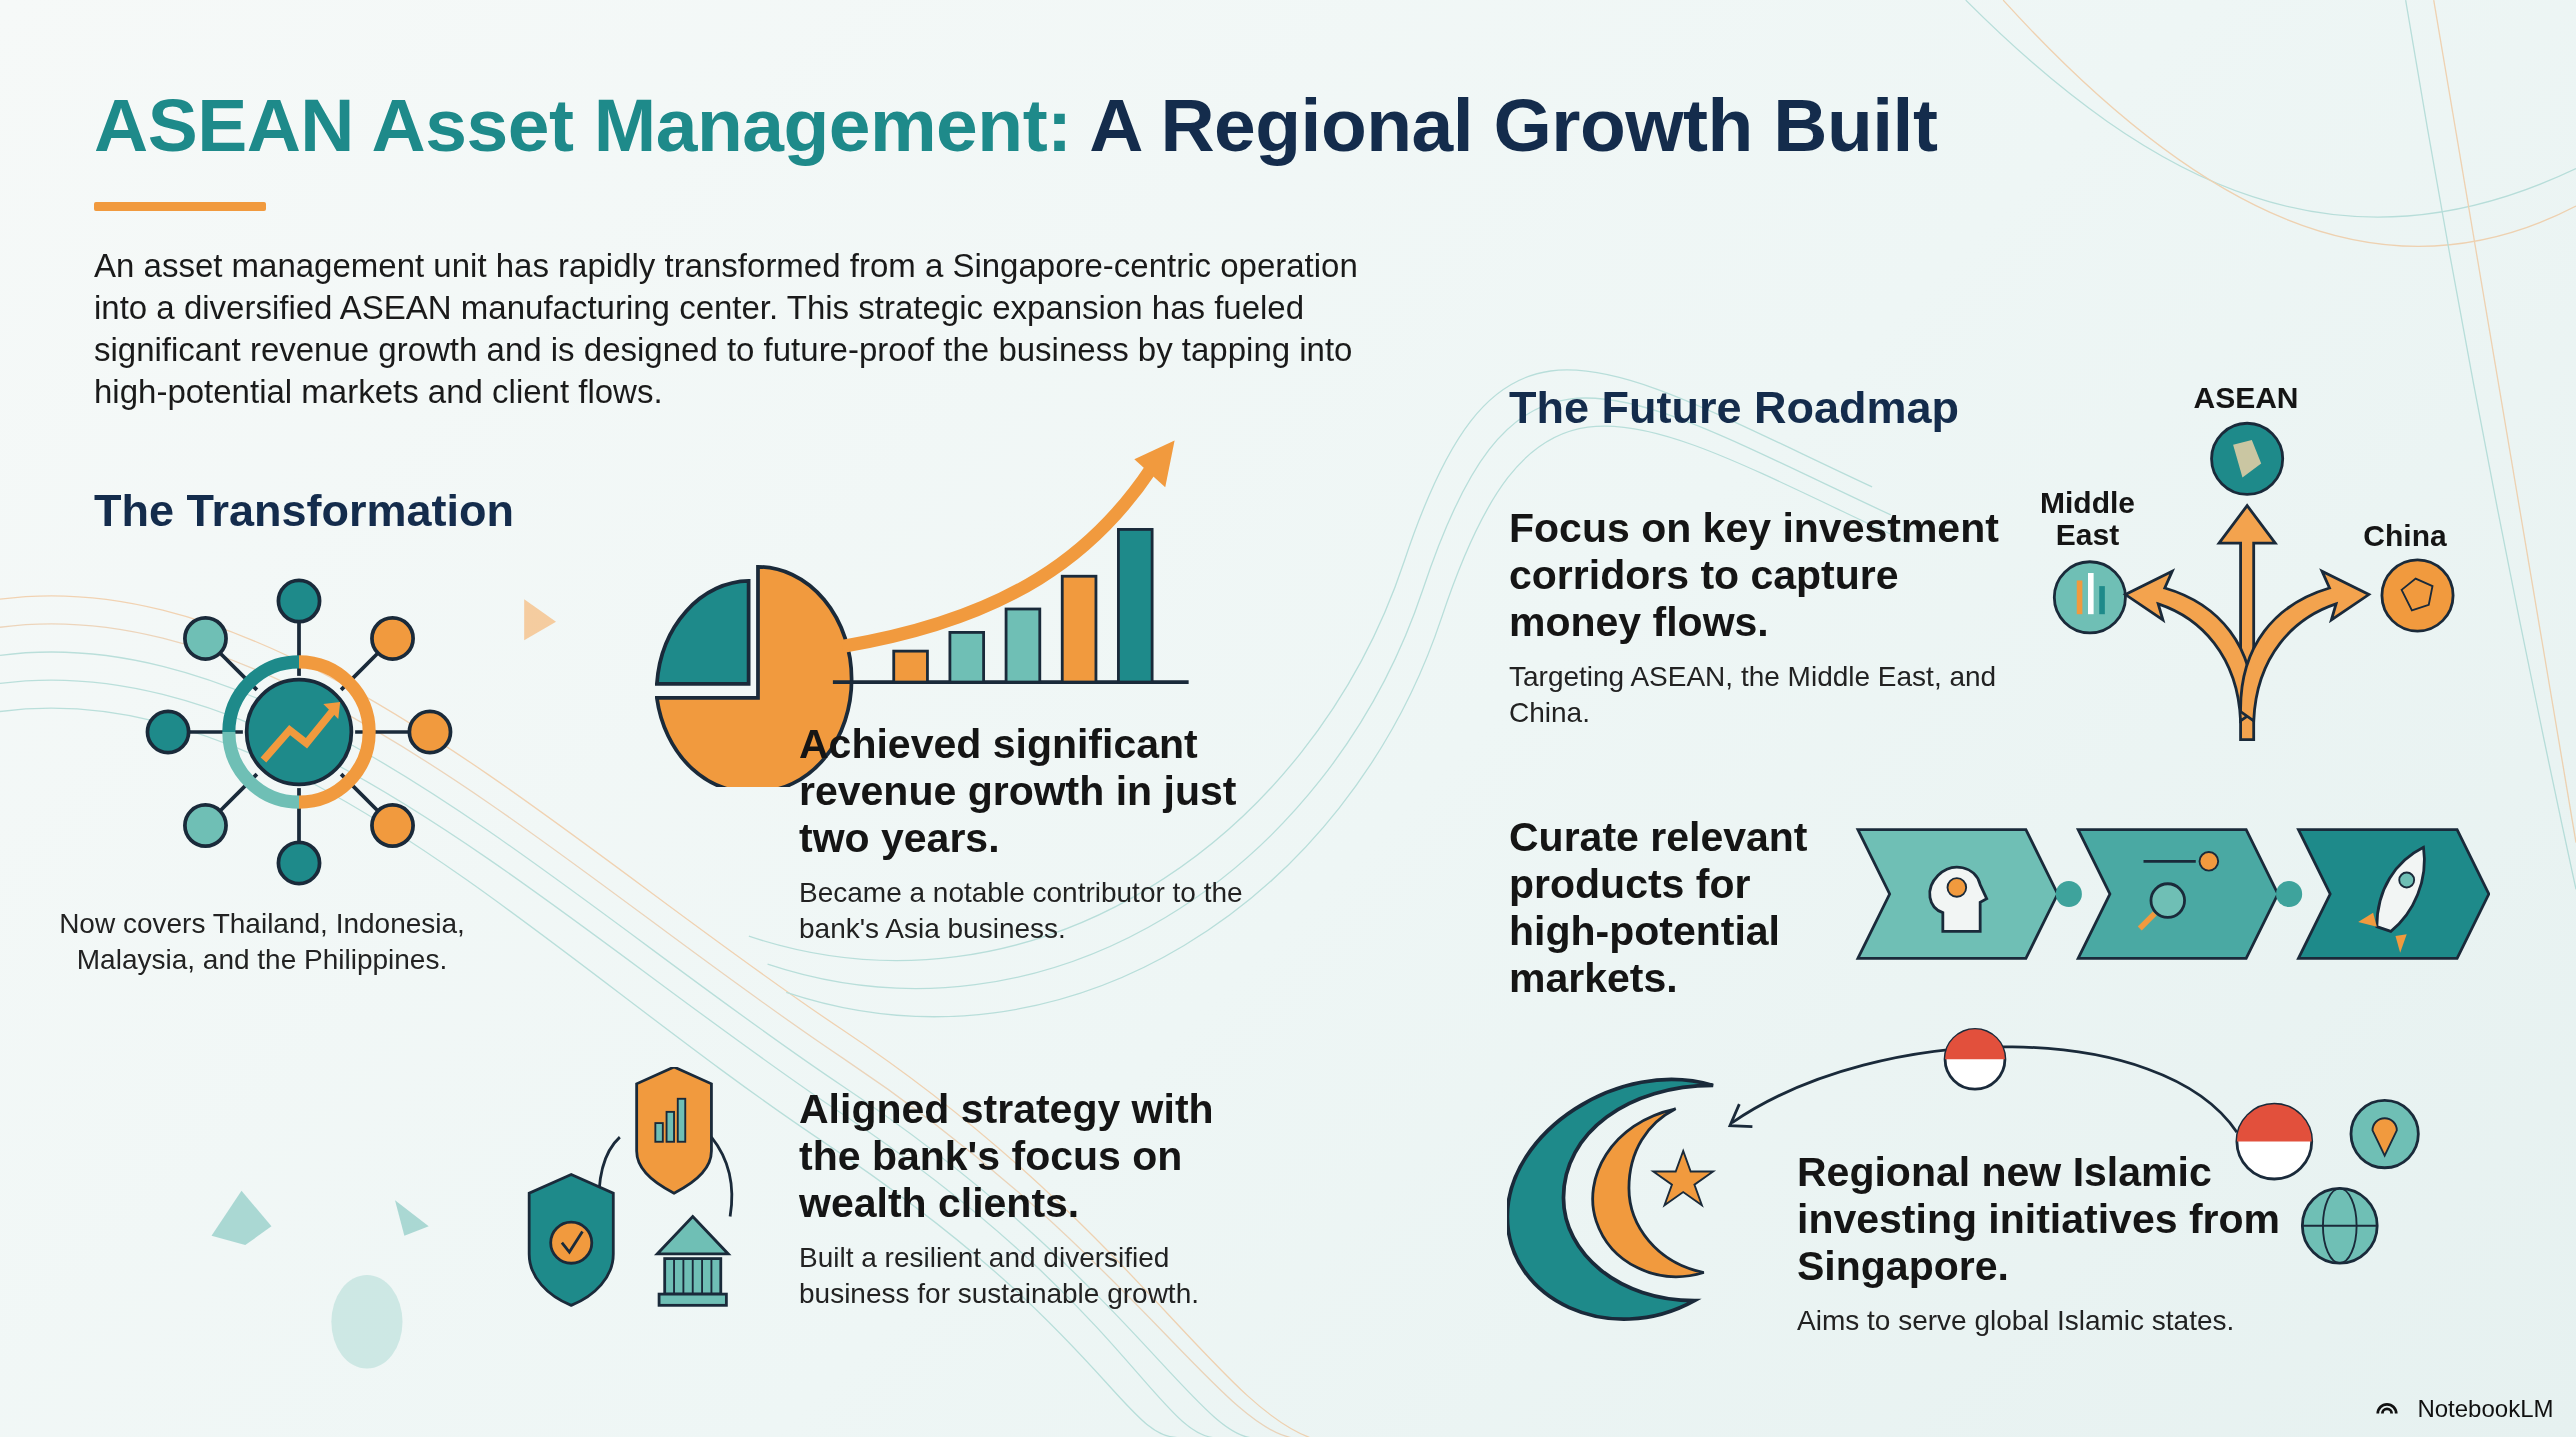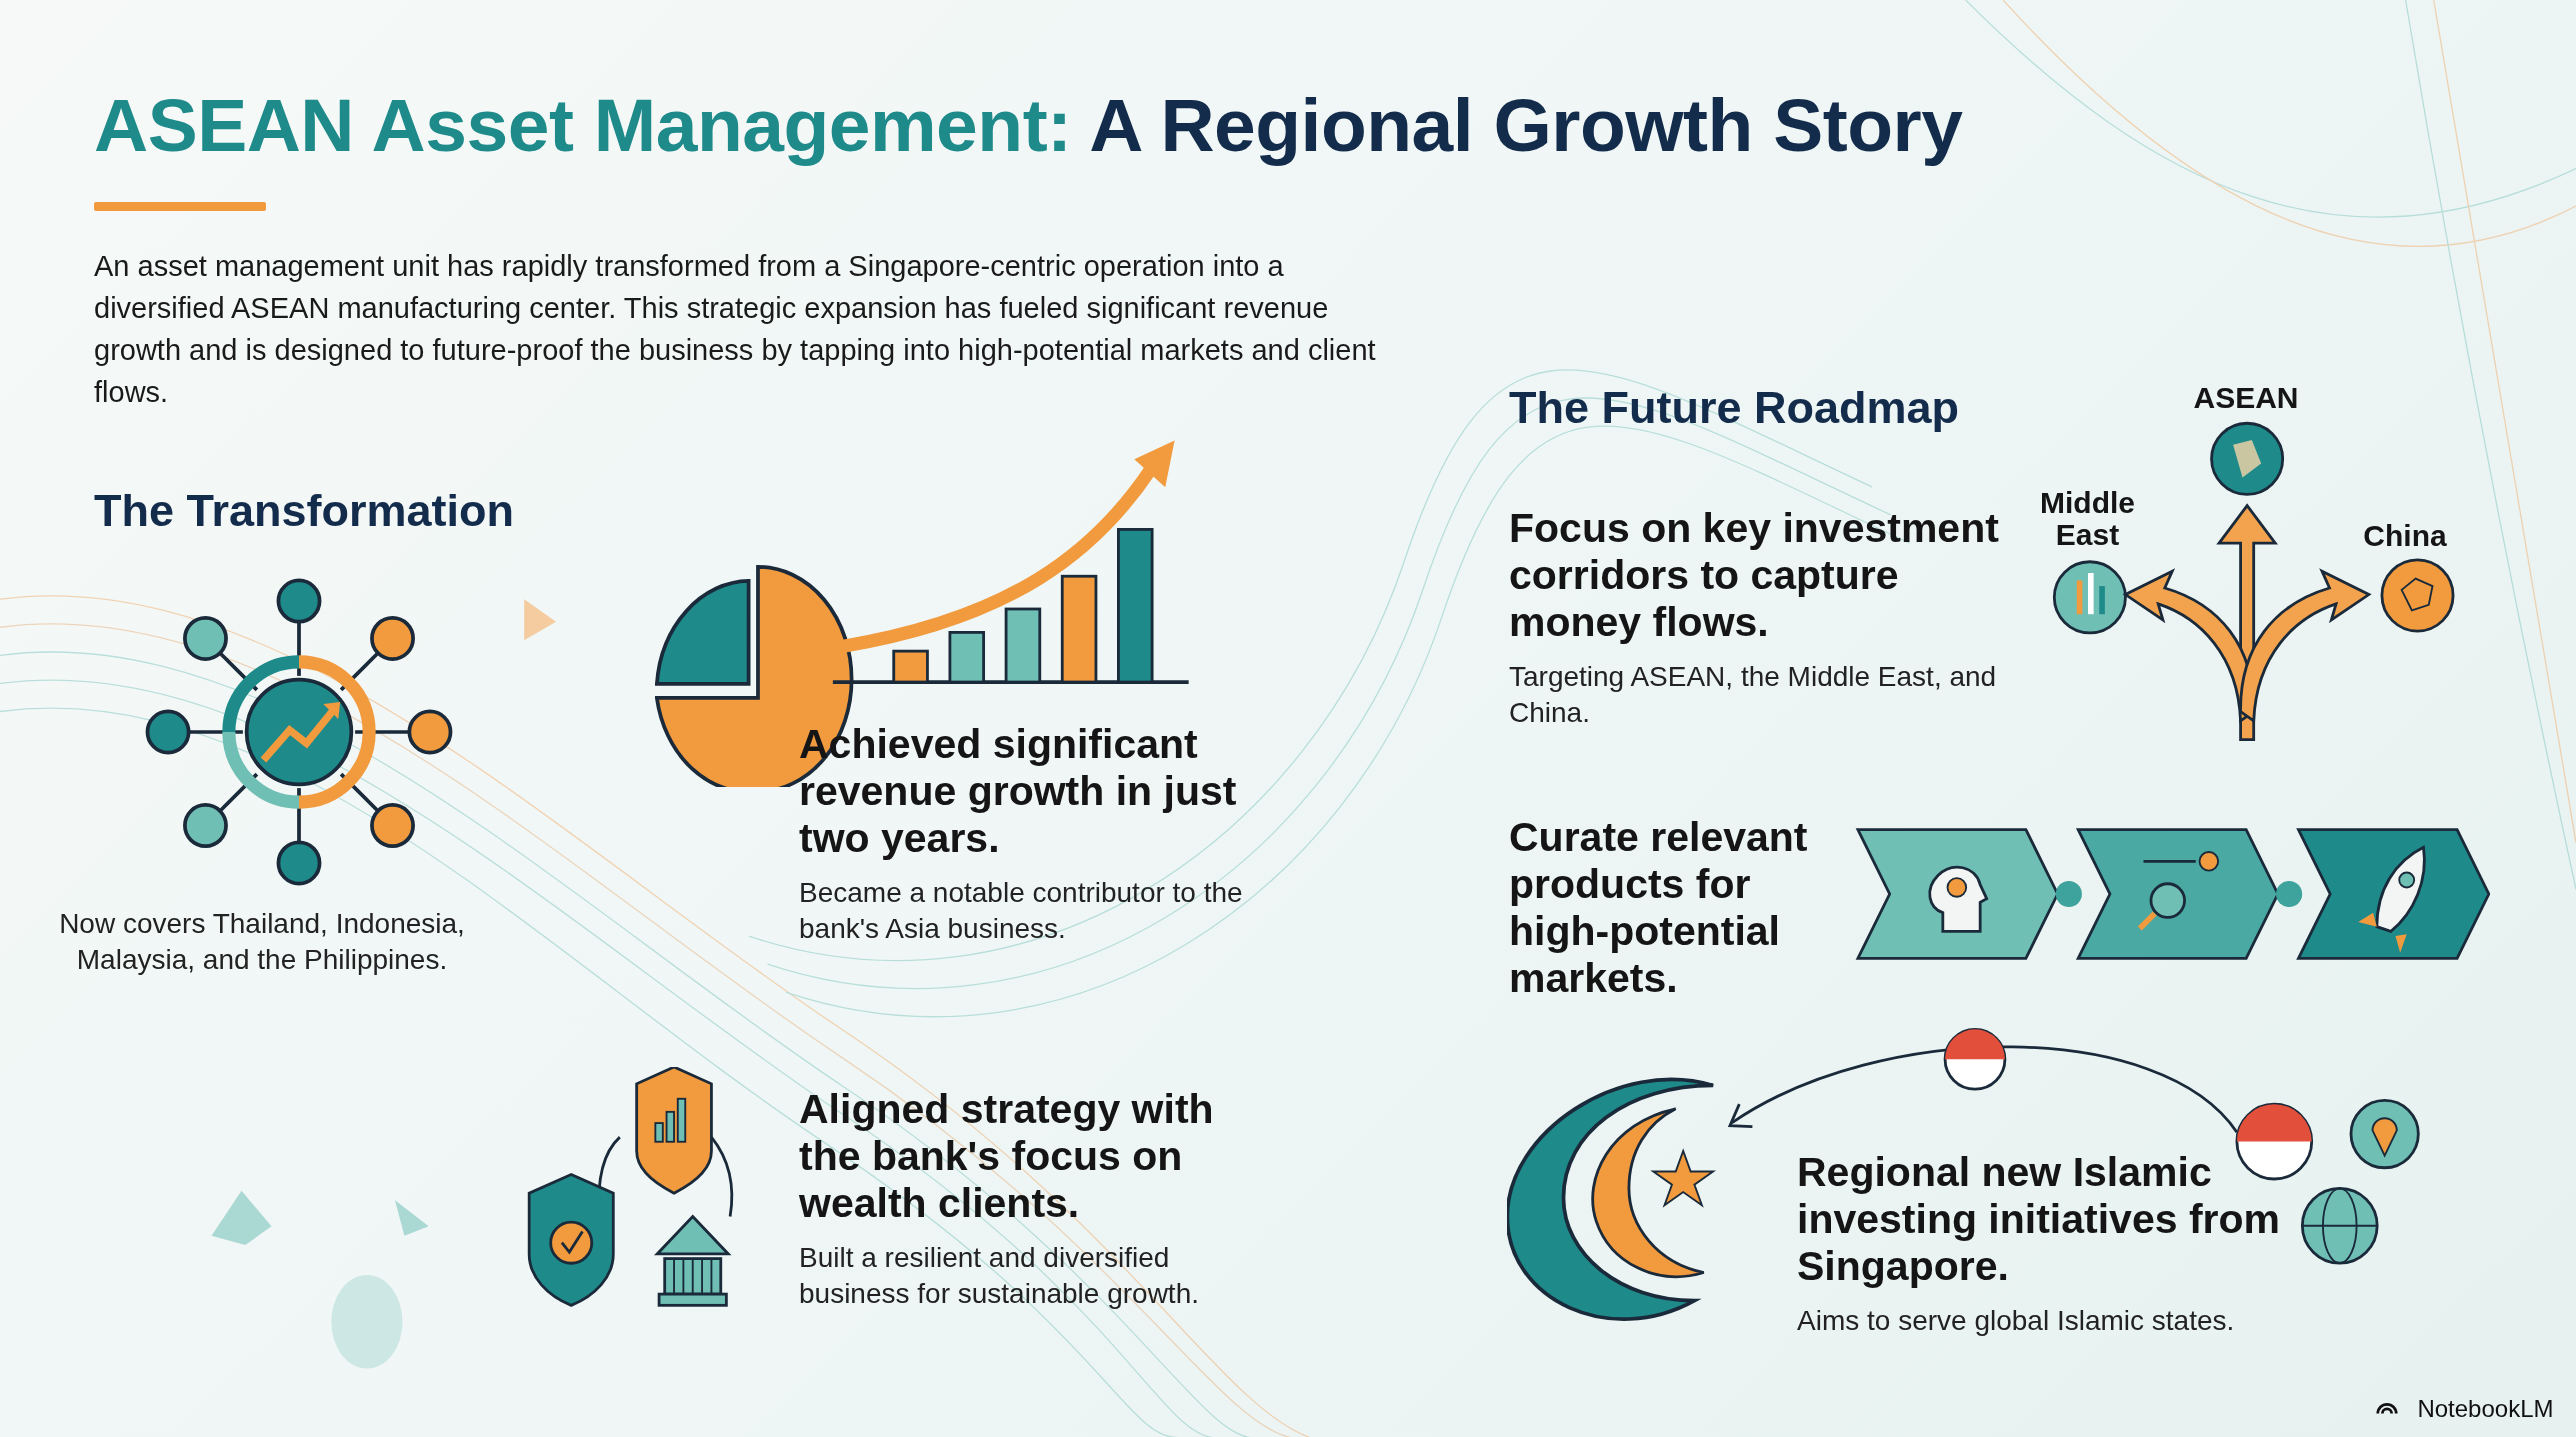--- a/index.html
+++ b/index.html
@@ -13,21 +13,21 @@
   .abs { position: absolute; }
   .waves { position: absolute; inset: 0; pointer-events: none; }
   .title {
     left: 94px; top: 82px; font-size: 75px; font-weight: 700; letter-spacing: -0.5px;
     white-space: nowrap;
   }
   .title .t1 { color: #1e8a8a; }
   .title .t2 { color: #142c4c; }
   .accent-bar { left: 94px; top: 202px; width: 172px; height: 9.4px; background: #f19a3e; border-radius: 1.9px; }
   .intro {
-    left: 94px; top: 245px; width: 1292px; font-size: 29px; line-height: 42px; color: #1a1a1a;
+    left: 94px; top: 245px; width: 1292px; font-size: 33px; line-height: 42px; color: #1a1a1a;
   }
   .section-h { font-size: 45px; font-weight: 700; color: #142c4c; white-space: nowrap; }
   .card-h { font-size: 41px; font-weight: 700; line-height: 47px; color: #151515; }
   .card-p { font-size: 28px; line-height: 36px; color: #222; }
   .center { text-align: center; }
   .label { font-size: 30px; font-weight: 700; color: #151515; text-align: center; line-height: 32px; }
   .brand { right: 22.5px; bottom: 15px; font-size: 24px; color: #111; display: flex; gap: 18px; }
 </style>
 </head>
 <body>
@@ -48,21 +48,21 @@
     <path d="M2570 0 C 2620 300, 2680 620, 2752 950" stroke="#8ccbc4"></path>
   </g>
   <polygon points="560,640 594,664 560,684" fill="#f5c08a" opacity="0.8"></polygon>
   <polygon points="226,1320 258,1272 290,1310 262,1330" fill="#8ccbc4" opacity="0.7"></polygon>
   <polygon points="422,1282 458,1310 432,1320" fill="#8ccbc4" opacity="0.7"></polygon>
   <ellipse cx="392" cy="1412" rx="38" ry="50" fill="#b5ddd8" opacity="0.6"></ellipse>
 </svg>
 
 <h1 class="abs title">
   <span class="t1">ASEAN Asset Management:</span>
-  <span class="t2">A Regional Growth Story</span>
+  <span class="t2">A Regional Growth Built</span>
 </h1>
 <div class="abs accent-bar"></div>
 <p class="abs intro">An asset management unit has rapidly transformed from a Singapore-centric operation into a diversified ASEAN manufacturing center. This strategic expansion has fueled significant revenue growth and is designed to future-proof the business by tapping into high-potential markets and client flows.</p>
 
 <h2 class="abs section-h" style="left:94px; top:485px;">The Transformation</h2>
 
 <svg class="abs" style="left:140px; top:573px;" width="318" height="318" viewBox="0 0 340 340">
   <g stroke="#1a2a3a" stroke-width="4">
     <line x1="170" y1="50" x2="170" y2="110"></line>
     <line x1="170" y1="230" x2="170" y2="290"></line>

